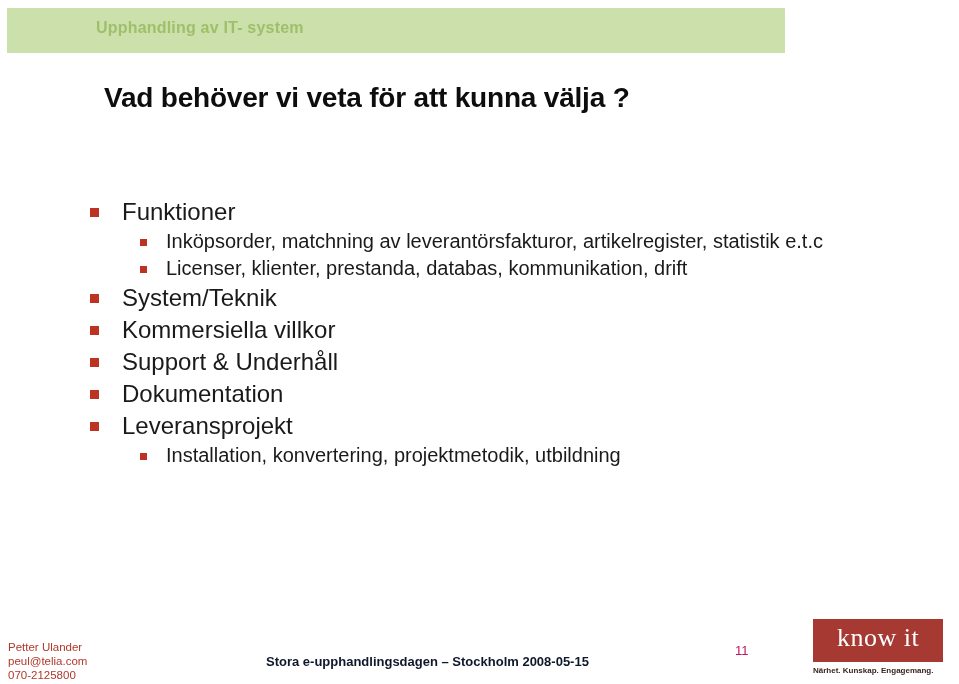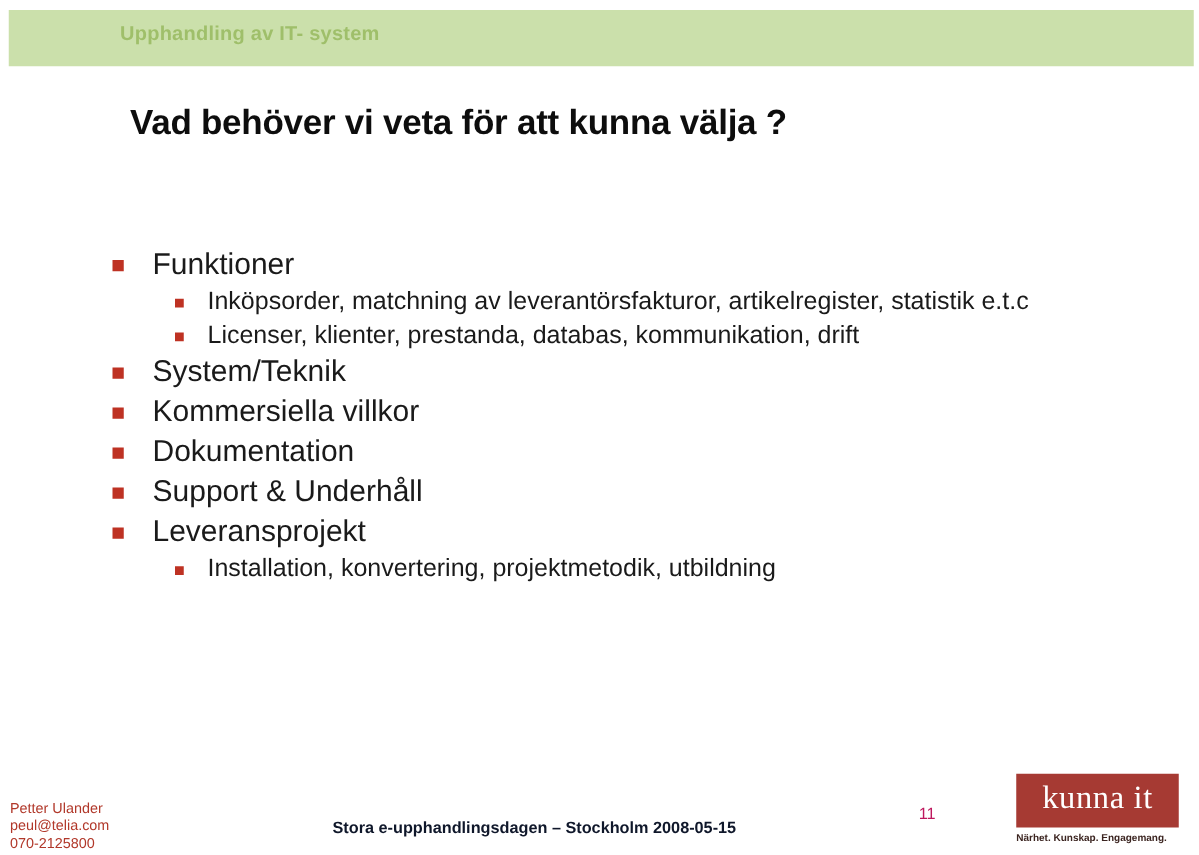--- a/index.html
+++ b/index.html
@@ -23,21 +23,21 @@
     width: 959px;
     height: 684px;
     background: #ffffff;
   }
 
   
   #header-bar {
     position: absolute;
     left: 7px;
     top: 8px;
-    width: 948px;
+    width: 778px;
     height: 45px;
     background: #cbe0ab;
   }
   #header-bar-title {
     position: absolute;
     left: 89px;
     top: 11px;
     font-family: "Liberation Sans", sans-serif;
     font-weight: bold;
     font-size: 16px;
@@ -193,25 +193,25 @@
       <div class="bullet-row level-1">
         <span class="bullet-marker"></span>
         <span class="bullet-text">System/Teknik</span>
       </div>
       <div class="bullet-row level-1">
         <span class="bullet-marker"></span>
         <span class="bullet-text">Kommersiella villkor</span>
       </div>
       <div class="bullet-row level-1">
         <span class="bullet-marker"></span>
+        <span class="bullet-text">Support &amp; Underhåll</span>
+      </div>
+      <div class="bullet-row level-1">
+        <span class="bullet-marker"></span>
         <span class="bullet-text">Dokumentation</span>
-      </div>
-      <div class="bullet-row level-1">
-        <span class="bullet-marker"></span>
-        <span class="bullet-text">Support &amp; Underhåll</span>
       </div>
       <div class="bullet-row level-1">
         <span class="bullet-marker"></span>
         <span class="bullet-text">Leveransprojekt</span>
       </div>
       <div class="bullet-row level-2">
         <span class="bullet-marker"></span>
         <span class="bullet-text">Installation, konvertering, projektmetodik, utbildning</span>
       </div>
     </div>
@@ -221,18 +221,18 @@
     <div>peul@telia.com</div>
     <div>070-2125800</div>
   </div>
 
   <div id="footer-event">Stora e-upphandlingsdagen – Stockholm 2008-05-15</div>
 
   <div id="page-number">11</div>
 
   <div id="logo-block">
     <div id="logo-mark">
-      <div id="logo-wordmark">kunna it</div>
+      <div id="logo-wordmark">know it</div>
     </div>
     <div id="logo-tagline">Närhet. Kunskap. Engagemang.</div>
   </div>
 
 </div>
 
 </body></html>

